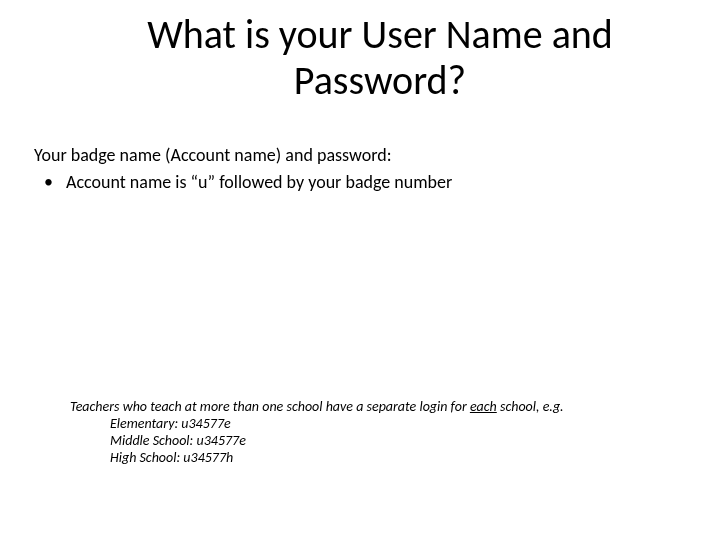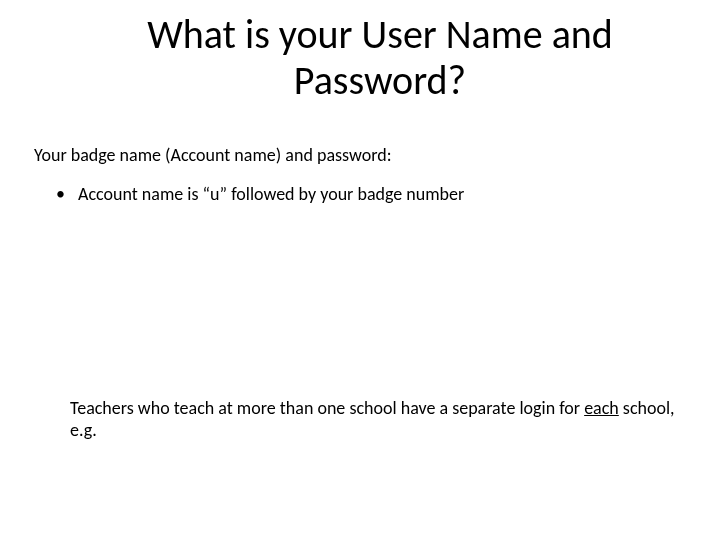--- a/index.html
+++ b/index.html
@@ -36,36 +36,37 @@
     line-height: 1.25;
   }
   .bullets {
     list-style: none;
     padding: 0;
     margin: 2px 0 0 0;
   }
   .bullets li {
     position: relative;
     padding-left: 28px;
-    margin: 16px;
+    margin: 4px;
     line-height: 1.25;
   }
   .bullets li::before {
     content: "•";
     position: absolute;
     left: 6px;
     top: 0;
   }
   .body2 {
     position: absolute;
     top: 398px;
     left: 70px;
     width: 610px;
-    font-size: 18px;
+    font-size: 14px;
     line-height: 1.22;
+    font-style: italic;
   }
   .underline {
     text-decoration: underline;
   }
   .examples {
     margin-left: 40px;
   }
 </style>
 </head>
 <body>
@@ -76,15 +77,20 @@
 
   <div class="body1">
     <div>Your badge name (Account name) and password:</div>
     <ul class="bullets">
       <li>Account name is “u” followed by your badge number</li>
     </ul>
   </div>
 
   <div class="body2">
     <span>Teachers who teach at more than one school have a separate login for </span><span class="underline">each</span><span> school, e.g.</span>
+    <div class="examples">
+      <div>Elementary: u34577e</div>
+      <div>Middle School: u34577e</div>
+      <div>High School: u34577h</div>
+    </div>
   </div>
 
 </div>
 
 </body></html>

